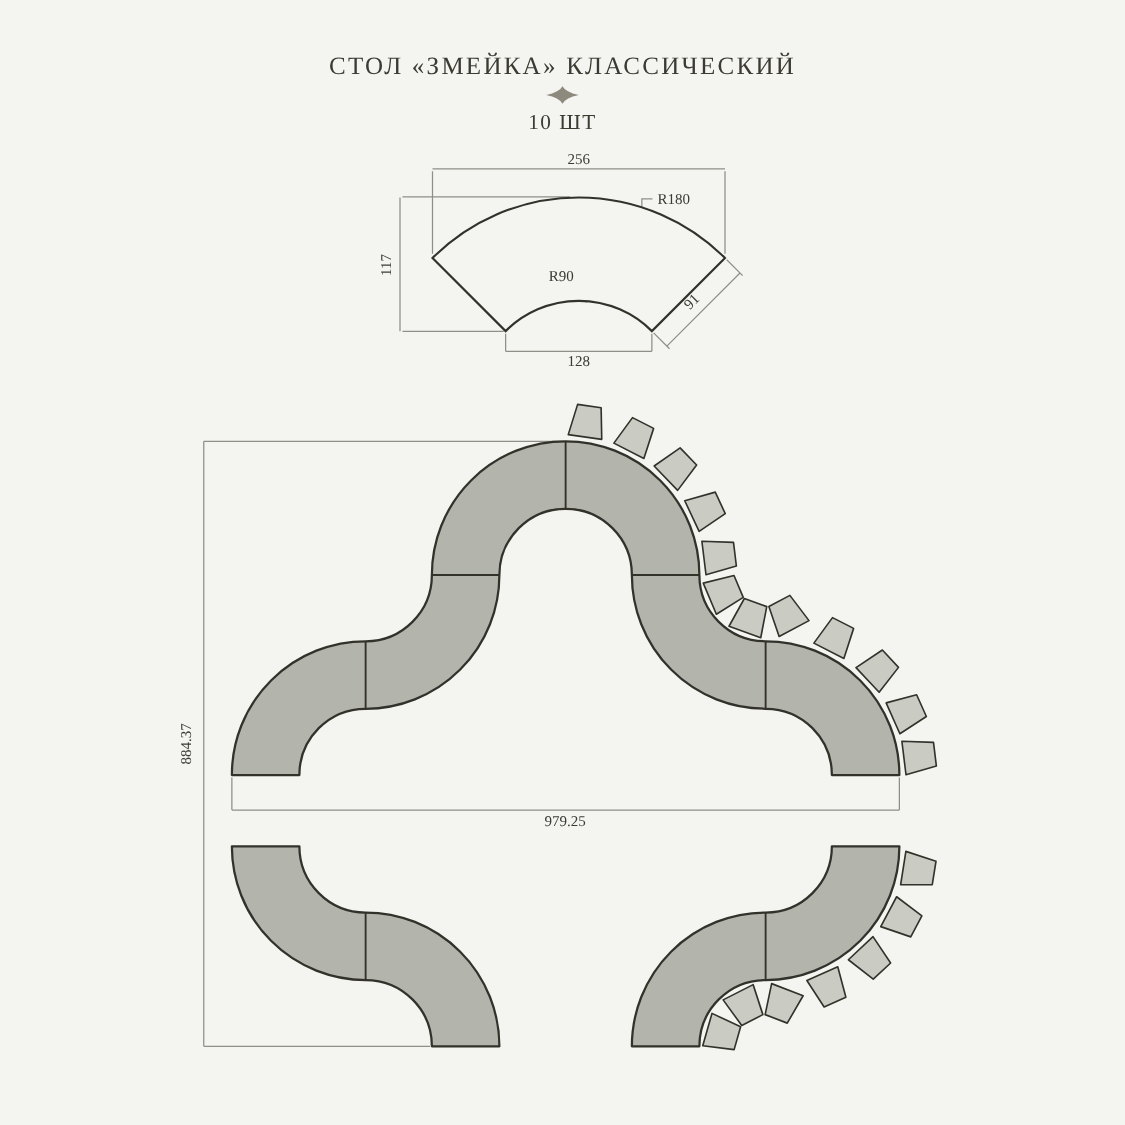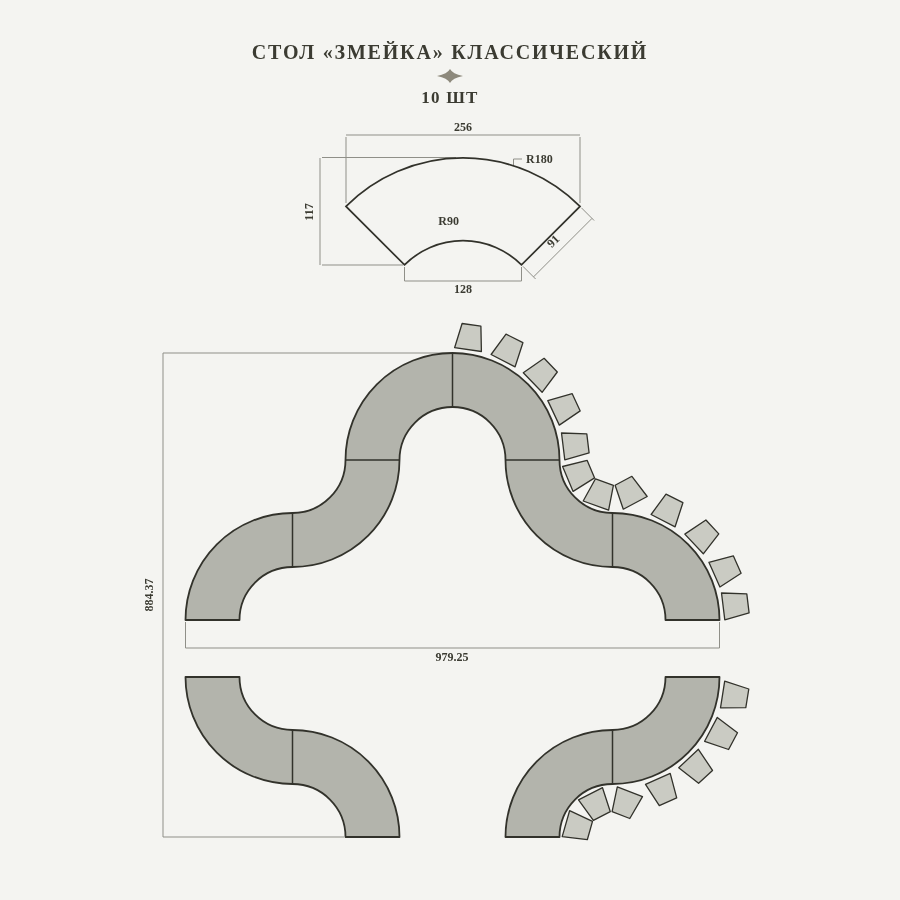--- a/index.html
+++ b/index.html
@@ -2,21 +2,21 @@
 <html style="--bg: #f4f4f1; --table-fill: #b3b4ac; --chair-fill: #cacbc3; --outline: #32322b; --dim-line: #8f8f88; --text: #3b3b32;"><head>
 <meta charset="utf-8">
 <style>
   html,body{margin:0;padding:0;}
   body{
     width:900px;height:900px;
     background:var(--bg,#f4f4f1);
     font-family:"Liberation Serif", serif;
     overflow:hidden;
   }
-  .canvas{position:relative;width:900px;height:900px;font-weight:bold;}
+  .canvas{position:relative;width:900px;height:900px;}
   svg{display:block;}
   .title-text{
     fill:var(--text,#3b3b32);
     font-size:20px;
     letter-spacing:1.8px;
   }
   .qty-text{
     fill:var(--text,#3b3b32);
     font-size:17px;
     letter-spacing:1.2px;

